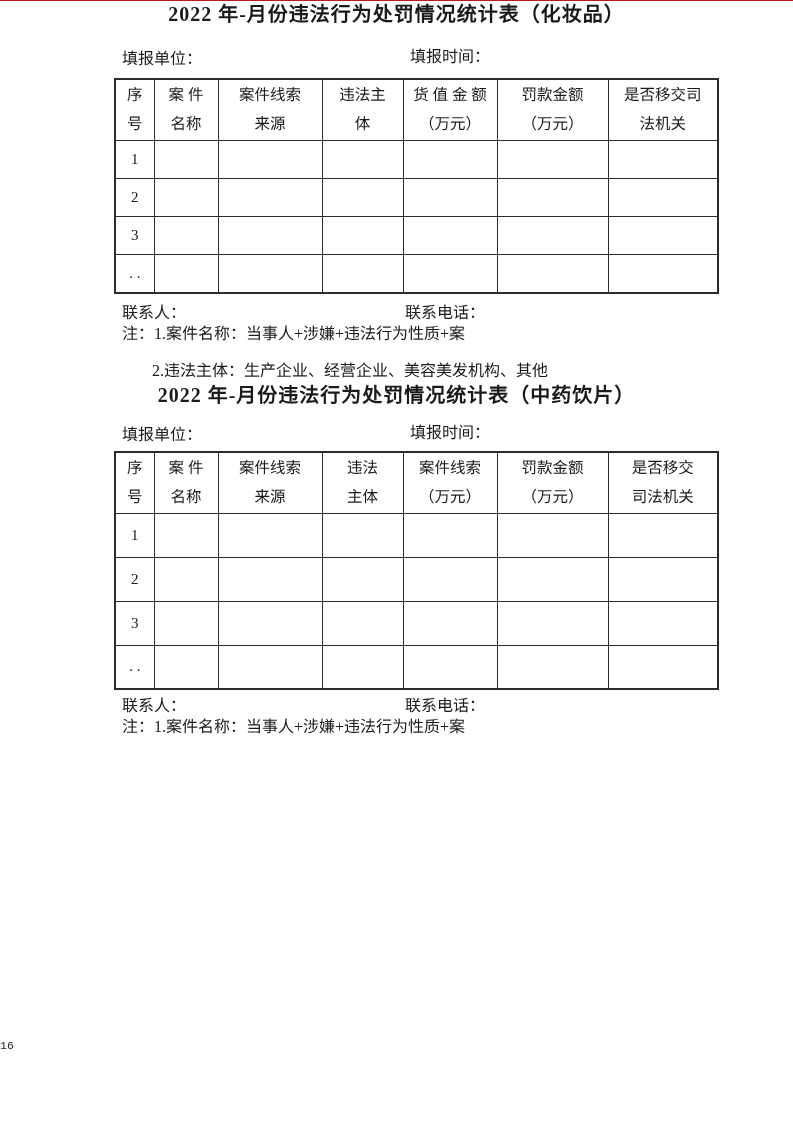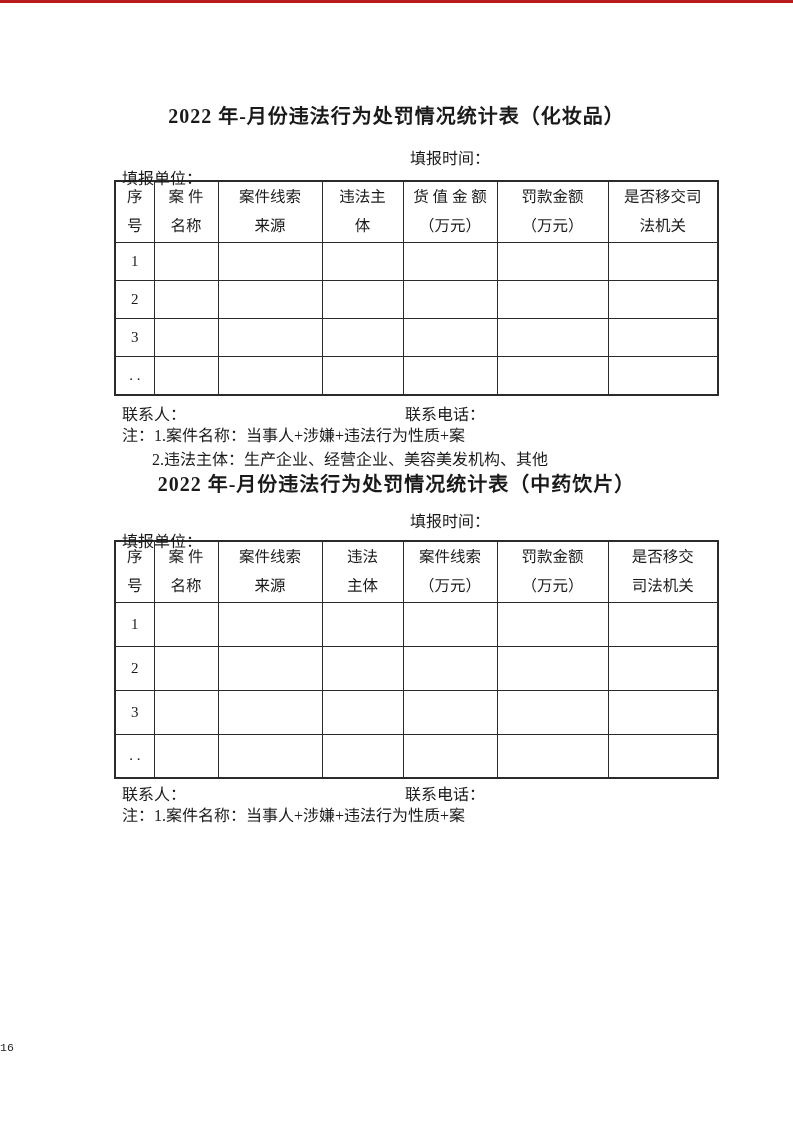--- a/index.html
+++ b/index.html
@@ -3,33 +3,32 @@
 <meta charset="utf-8">
 <style>
   html,body{margin:0;padding:0;background:#888;}
   .page{
     position:relative;
     width:793px;height:1122px;
     background:#ffffff;
     color:#1a1a1a;
     font-family:"Liberation Serif","DejaVu Serif",serif;
     box-sizing:border-box;
-    padding-top:100px;
-    border-top:3px solid #b91c1c;
+    border-top:1px solid #b91c1c;
     overflow:hidden;
   }
   h1.sec-title{
     margin:0;height:27px;
     font-size:20px;line-height:27px;
     font-weight:700;text-align:center;
     letter-spacing:1px;
   }
   .line{position:relative;height:21px;font-size:16px;line-height:21px;}
   .meta-line{margin-top:20px;}
-  .label-unit{position:absolute;left:122px;margin-top:18px;}
+  .label-unit{position:absolute;left:122px;}
   .label-time{position:absolute;left:410px;font-family:Liberation Mono, monospace;}
   .label-contact{position:absolute;left:122px;}
   .label-phone{position:absolute;left:357px;margin-left:48px;}
   table.report{
     margin-left:114px;
     border-collapse:collapse;
     table-layout:fixed;
     width:603px;
     border:2px solid #2b2b2b;
   }
@@ -52,21 +51,21 @@
   table.t2 tbody tr{height:44px;}
   td.rowlabel{font-size:15px;}
   .contact-line-1{margin-top:8px;}
   .contact-line-2{margin-top:5px;}
   .note{
     margin-left:122px;
     height:22px;
     font-size:16px;line-height:22px;
   }
   .note-first{margin-top:0;}
-  .note-indent{margin-top:2px;padding-left:30px;}
+  .note-indent{margin-top:15px;padding-left:30px;}
   .sec2-title{margin-top:93px;}
   .meta-line-2{margin-top:15px;}
   .page-number{
     position:absolute;left:0;right:0;top:1038px;
     text-align:left;
     font-family:Liberation Mono, monospace;
     font-size:11.5px;color:#222;
   }
 </style>
 </head>

